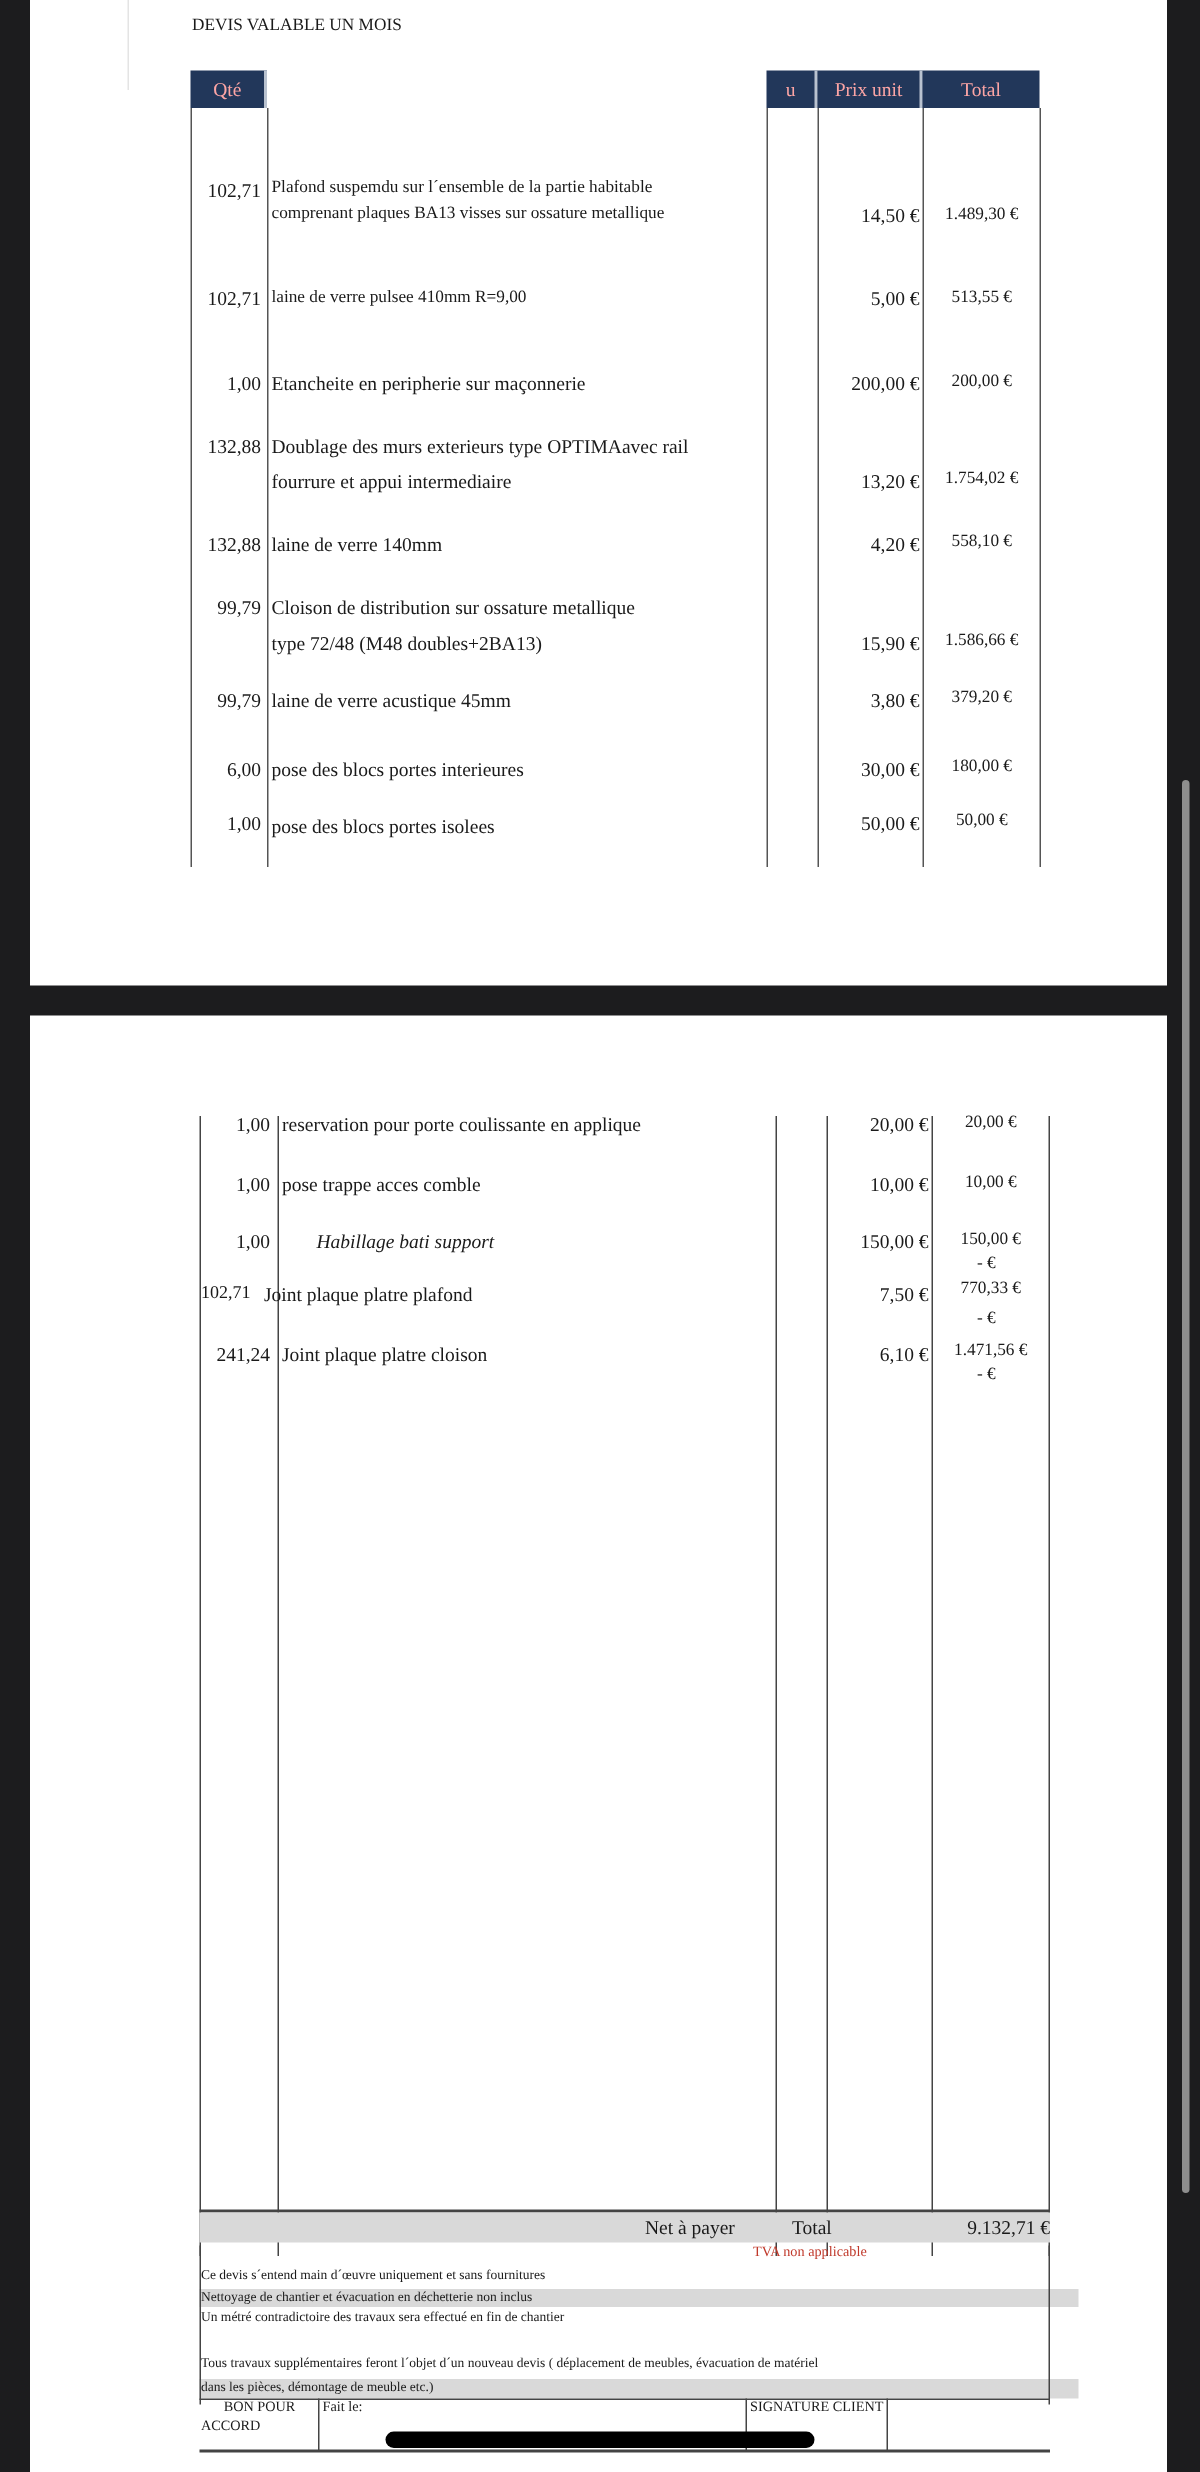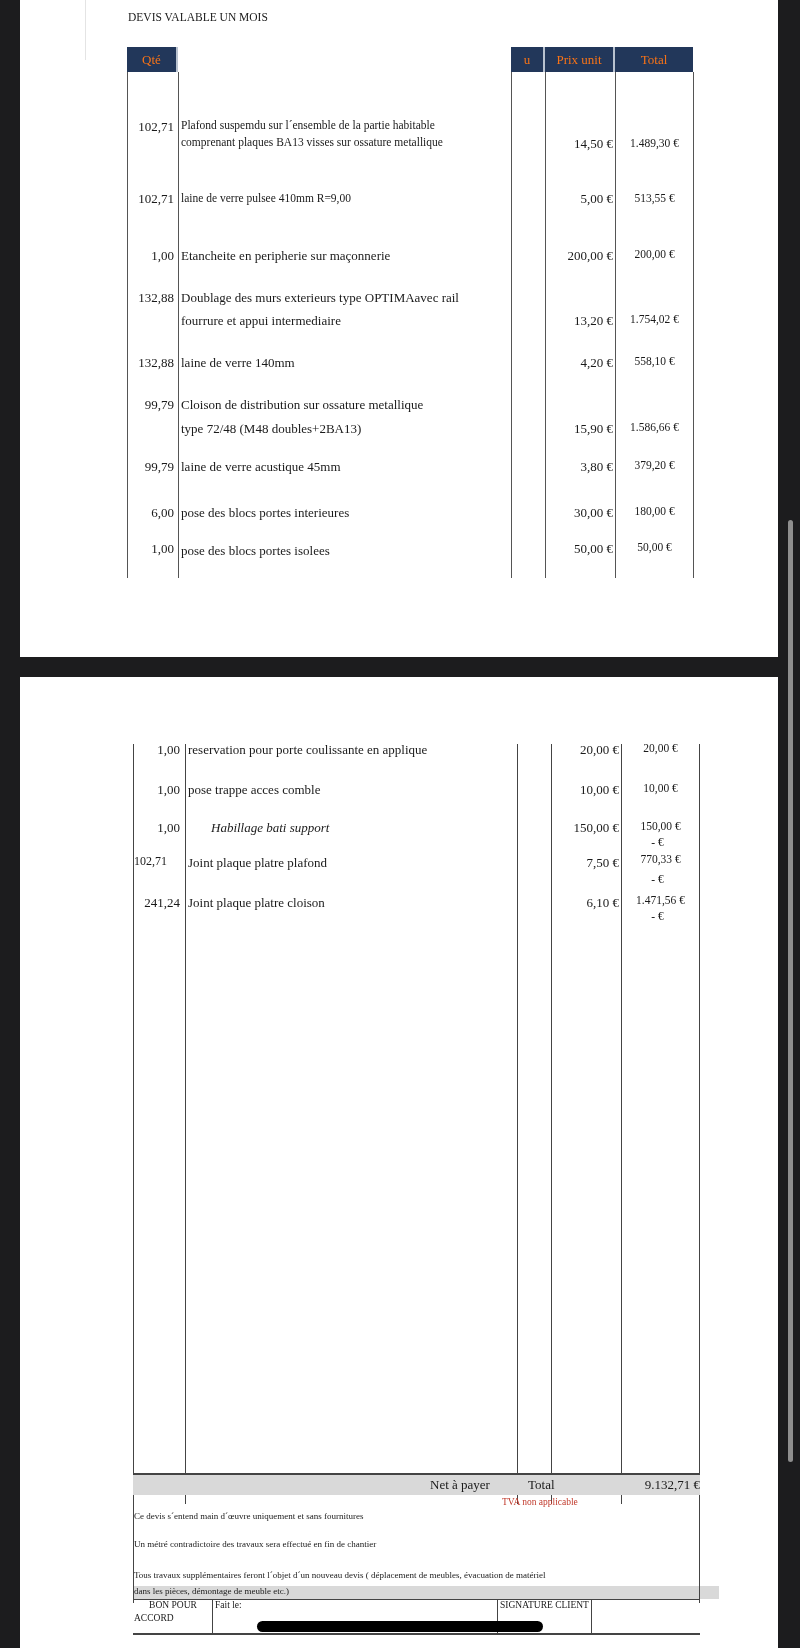--- a/index.html
+++ b/index.html
@@ -2,21 +2,21 @@
 <html><head>
 <meta charset="utf-8">
 <style>
   html, body { margin:0; padding:0; }
   body { width:800px; height:1648px; background:#1c1c1e; position:relative; overflow:hidden; font-family:"Liberation Serif", serif; color:#1a1a1a; }
   .page { position:absolute; left:20px; width:758px; background:#fff; }
   #page1 { top:0; height:657px; }
   #page2 { top:677px; height:971px; }
   .abs { position:absolute; }
   .vline { position:absolute; width:1px; background:#555; }
-  .hdr { position:absolute; top:47px; height:25px; background:#22375a; color:#f97316; font-size:13px; display:flex; align-items:center; justify-content:center; border-right:2px solid #b9c2cf; box-sizing:border-box; }
+  .hdr { position:absolute; top:47px; height:25px; background:#22375a; color:#fca5a5; font-size:13px; display:flex; align-items:center; justify-content:center; border-right:2px solid #b9c2cf; box-sizing:border-box; }
   .txt { position:absolute; font-size:13px; white-space:nowrap; }
   .r { text-align:right; }
   .small { font-size:11.5px;text-align:center; }
   .it { font-style:italic;margin-left:23px; }
   .foot { position:absolute; left:113px; width:586px; font-size:9px; line-height:11px; padding-left:1px; box-sizing:border-box; }
   .grey { background:#d9d9d9; }
   .scroll-thumb { position:absolute; left:788px; top:520px; width:5px; height:942px; border-radius:3px; background:#8e8e8e; }
   .home-bar { position:absolute; left:257px; top:1621px; width:286px; height:11px; border-radius:6px; background:#000; }
 </style>
 </head>
@@ -121,21 +121,21 @@
   </div>
   <div>
     <div class="txt r" style="left:114px;width:46px;top:143px">1,00</div>
     <div class="txt it" style="left:168px;top:143px">Habillage bati support</div>
     <div class="txt r" style="left:532px;width:67px;top:143px">150,00 €</div>
     <div class="txt r small" style="left:602px;width:77px;top:143px">150,00 €</div>
   </div>
   <div class="txt r small" style="left:602px;width:71px;top:159px">-  €</div>
   <div>
     <div class="txt" style="left:114px;top:177px;font-size:12px">102,71</div>
-    <div class="txt" style="left:168px;top:178px">Joint plaque platre plafond</div>
+    <div class="txt" style="left:156px;top:178px">Joint plaque platre plafond</div>
     <div class="txt r" style="left:532px;width:67px;top:178px">7,50 €</div>
     <div class="txt r small" style="left:602px;width:77px;top:176px">770,33 €</div>
   </div>
   <div class="txt r small" style="left:602px;width:71px;top:196px">-  €</div>
   <div>
     <div class="txt r" style="left:114px;width:46px;top:218px">241,24</div>
     <div class="txt" style="left:168px;top:218px">Joint plaque platre cloison</div>
     <div class="txt r" style="left:532px;width:67px;top:218px">6,10 €</div>
     <div class="txt r small" style="left:602px;width:77px;top:217px">1.471,56 €</div>
   </div>
@@ -143,20 +143,21 @@
 
   <div class="abs" style="left:113px;top:796px;width:567px;height:2px;background:#444"></div>
 
   <div class="abs grey" style="left:113px;top:798px;width:567px;height:20px"></div>
   <div class="txt" style="left:410px;top:800px">Net à payer</div>
   <div class="txt" style="left:508px;top:800px">Total</div>
   <div class="txt r" style="left:600px;width:80px;top:800px">9.132,71 €</div>
   <div class="txt" style="left:482px;top:820px;font-size:9.5px;color:#c0392b">TVA non applicable</div>
 
   <div class="foot" style="top:833px;height:13px;line-height:13px">Ce devis s´entend main d´œuvre uniquement et sans fournitures</div>
+  <div class="foot grey" style="top:849px;height:12px">Nettoyage de chantier et évacuation en déchetterie non inclus</div>
   <div class="foot" style="top:862px;height:12px">Un métré contradictoire des travaux sera effectué en fin de chantier</div>
   <div class="foot" style="top:893px;height:12px">Tous travaux supplémentaires feront l´objet d´un nouveau devis ( déplacement de meubles, évacuation de matériel</div>
   <div class="foot grey" style="top:909px;height:13px">dans les pièces, démontage de meuble etc.)</div>
   <div class="vline" style="left:113px;top:820px;height:106px;background:#444"></div>
   <div class="vline" style="left:679px;top:820px;height:106px;background:#444"></div>
 
   <div class="abs" style="left:113px;top:922px;width:567px;height:1px;background:#444"></div>
   <div class="abs" style="left:113px;top:956px;width:567px;height:2px;background:#444"></div>
   <div class="vline" style="left:192px;top:922px;height:35px;background:#444"></div>
   <div class="vline" style="left:477px;top:922px;height:35px;background:#444"></div>

